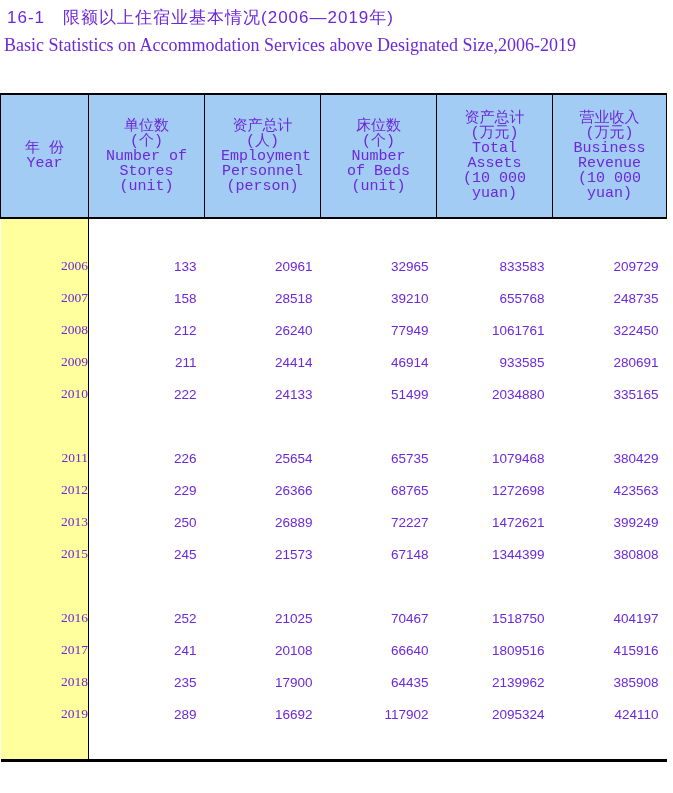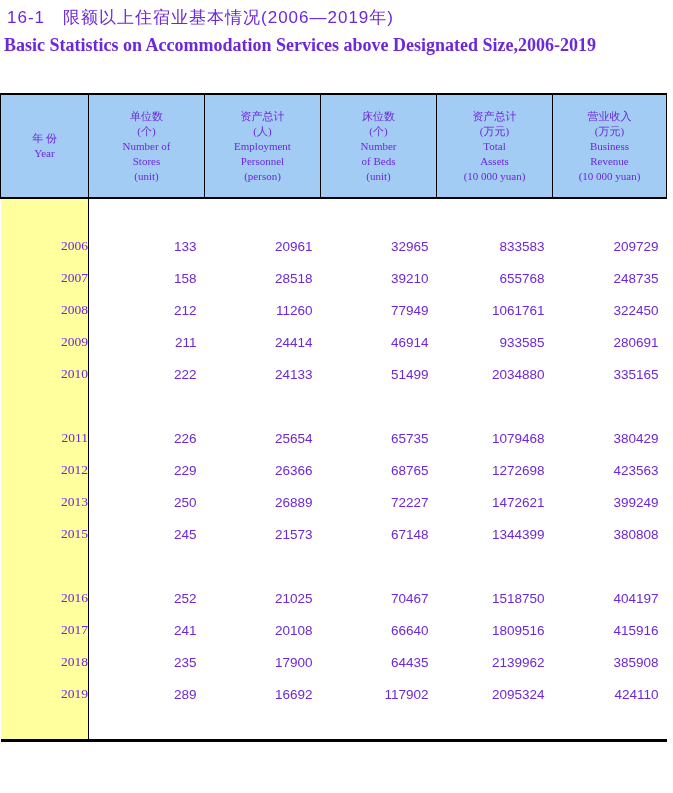--- a/index.html
+++ b/index.html
@@ -14,40 +14,40 @@
   .title-zh{
     position:absolute;left:7px;top:6px;
     font-family:"Liberation Sans",sans-serif;
     font-size:17px;font-weight:500;
     letter-spacing:1px;
     white-space:pre;
   }
   .title-en{
     position:absolute;left:4px;top:35px;
     font-family:"Liberation Serif",serif;
-    font-size:18px;font-weight:700;
+    font-size:18px;font-weight:400;
   }
   table.stats{
     position:absolute;left:0;top:93px;
     width:666px;
     border-collapse:collapse;
     table-layout:fixed;
   }
   thead th{
     background:var(--header-bg,#a3ccf5);
     border:1px solid #000;
     border-top:2px solid #000;
     border-bottom:2px solid #000;
     height:86px;
     vertical-align:middle;
     font-weight:normal;
-    font-family:Liberation Serif, serif;
-    font-size:11px;
+    font-family:Liberation Mono, monospace;
+    font-size:15px;
     line-height:15px;
-    padding:8px;
+    padding:16px;
     text-align:center;
   }
   thead th .hline{display:block;}
   tbody td{
     padding:0;
     font-size:13.5px;
     vertical-align:middle;
   }
   td.year-cell{
     background:var(--year-bg,#ffff9e);
@@ -143,21 +143,21 @@
           <td class="year-cell">2007</td>
           <td class="val-cell">158</td>
           <td class="val-cell">28518</td>
           <td class="val-cell">39210</td>
           <td class="val-cell">655768</td>
           <td class="val-cell">248735</td>
         </tr>
         <tr class="data-row">
           <td class="year-cell">2008</td>
           <td class="val-cell">212</td>
-          <td class="val-cell">11260</td>
+          <td class="val-cell">26240</td>
           <td class="val-cell">77949</td>
           <td class="val-cell">1061761</td>
           <td class="val-cell">322450</td>
         </tr>
         <tr class="data-row">
           <td class="year-cell">2009</td>
           <td class="val-cell">211</td>
           <td class="val-cell">24414</td>
           <td class="val-cell">46914</td>
           <td class="val-cell">933585</td>

